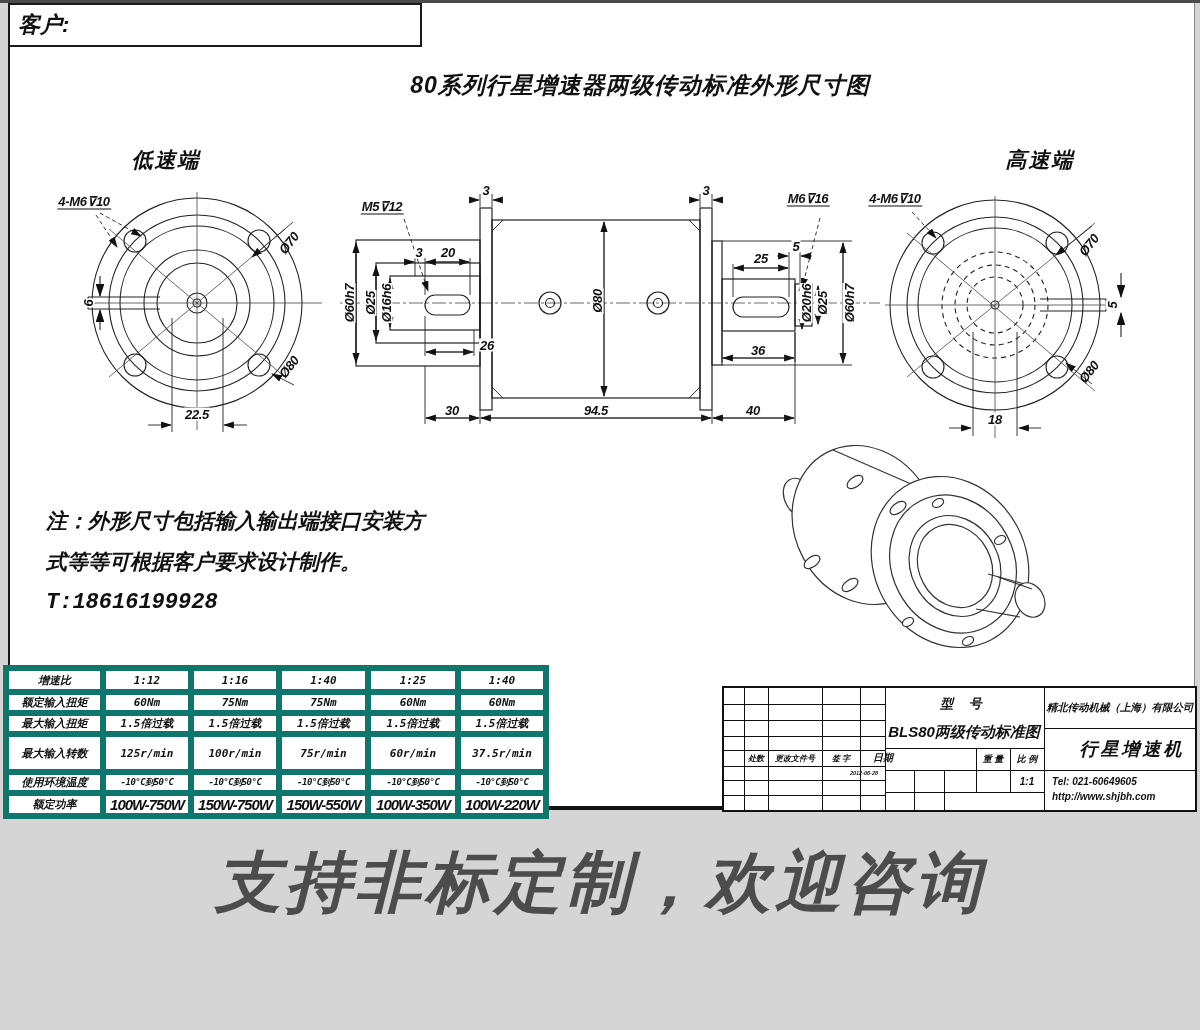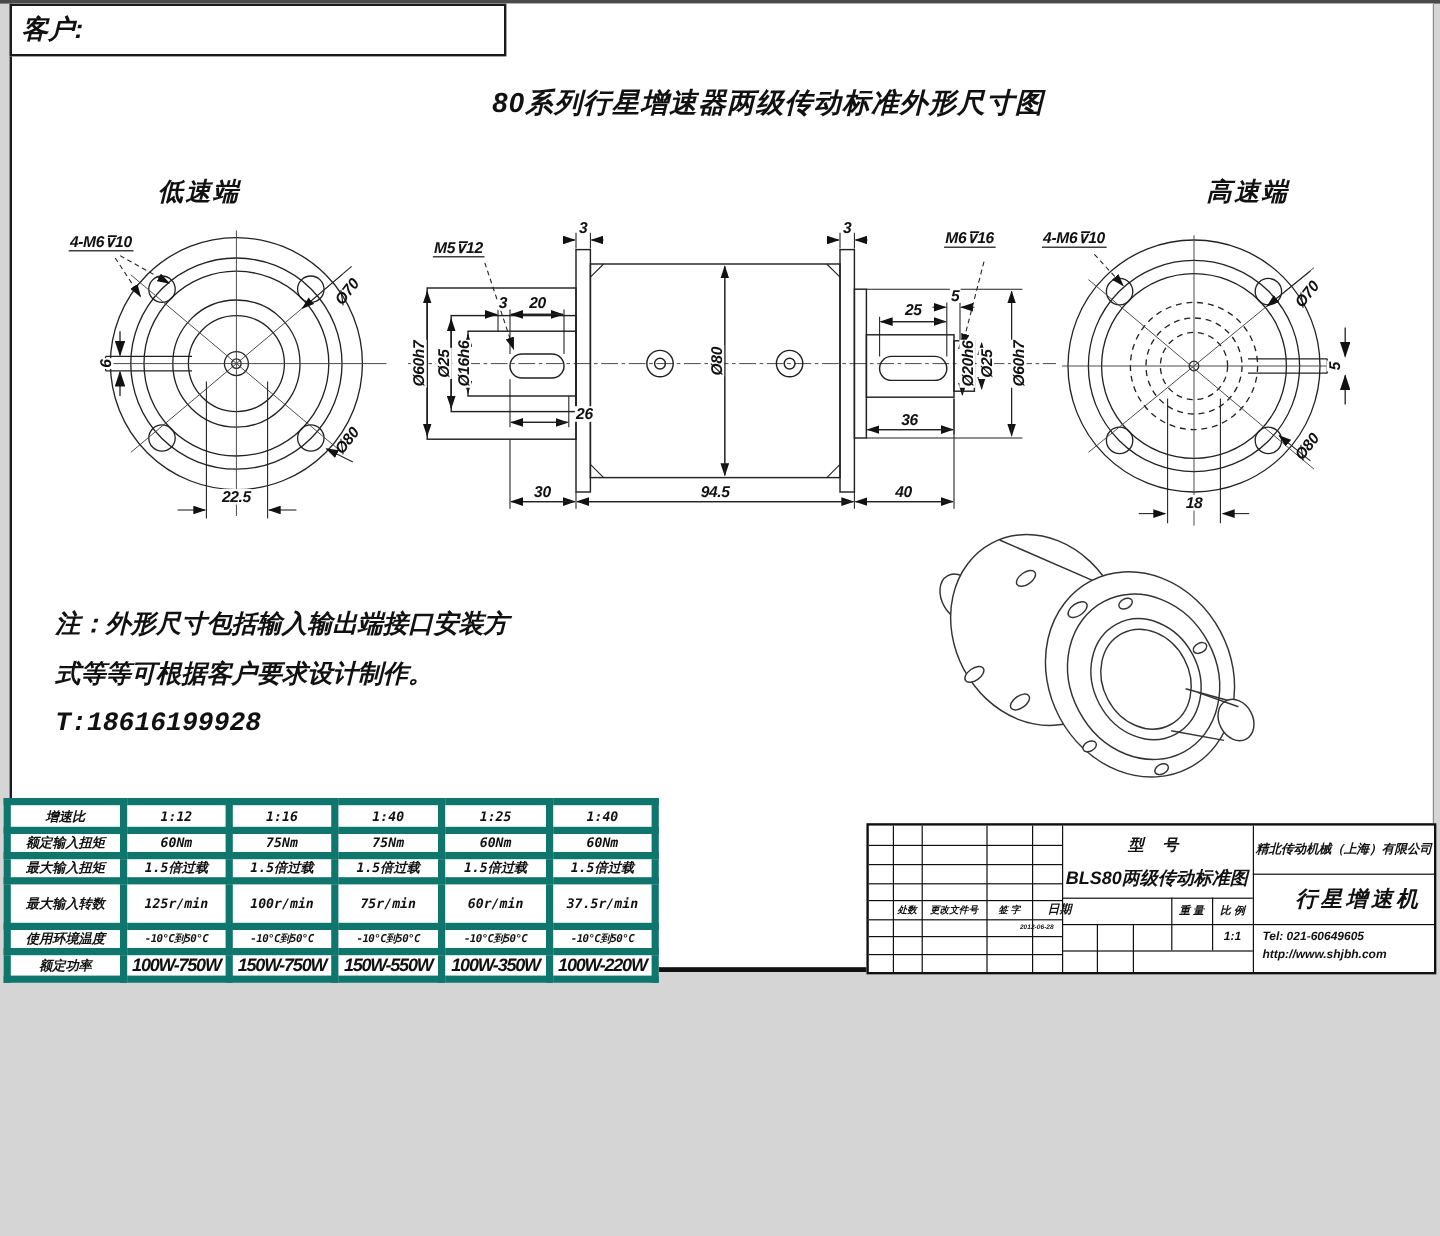--- a/index.html
+++ b/index.html
@@ -358,13 +358,14 @@
     <div class="lab" style="left:303px;top:93px;font-size:10px;">1:1</div>
 
     <div class="hl" style="left:320px;top:40px;width:151px;"></div>
     <div class="hl" style="left:320px;top:82px;width:151px;"></div>
     <div class="lab" style="left:396px;top:20px;font-size:10.5px;">精北传动机械（上海）有限公司</div>
     <div class="lab" style="left:408px;top:61px;font-size:18px;letter-spacing:3px;">行星增速机</div>
     <div class="lab" style="left:328px;top:93px;font-size:10px;transform:translateY(-50%);">Tel: 021-60649605</div>
     <div class="lab" style="left:328px;top:108px;font-size:10px;transform:translateY(-50%);">http://www.shjbh.com</div>
   </div>
 
+  <div id="banner">支持非标定制，欢迎咨询</div>
 </div>
 
 </body></html>

